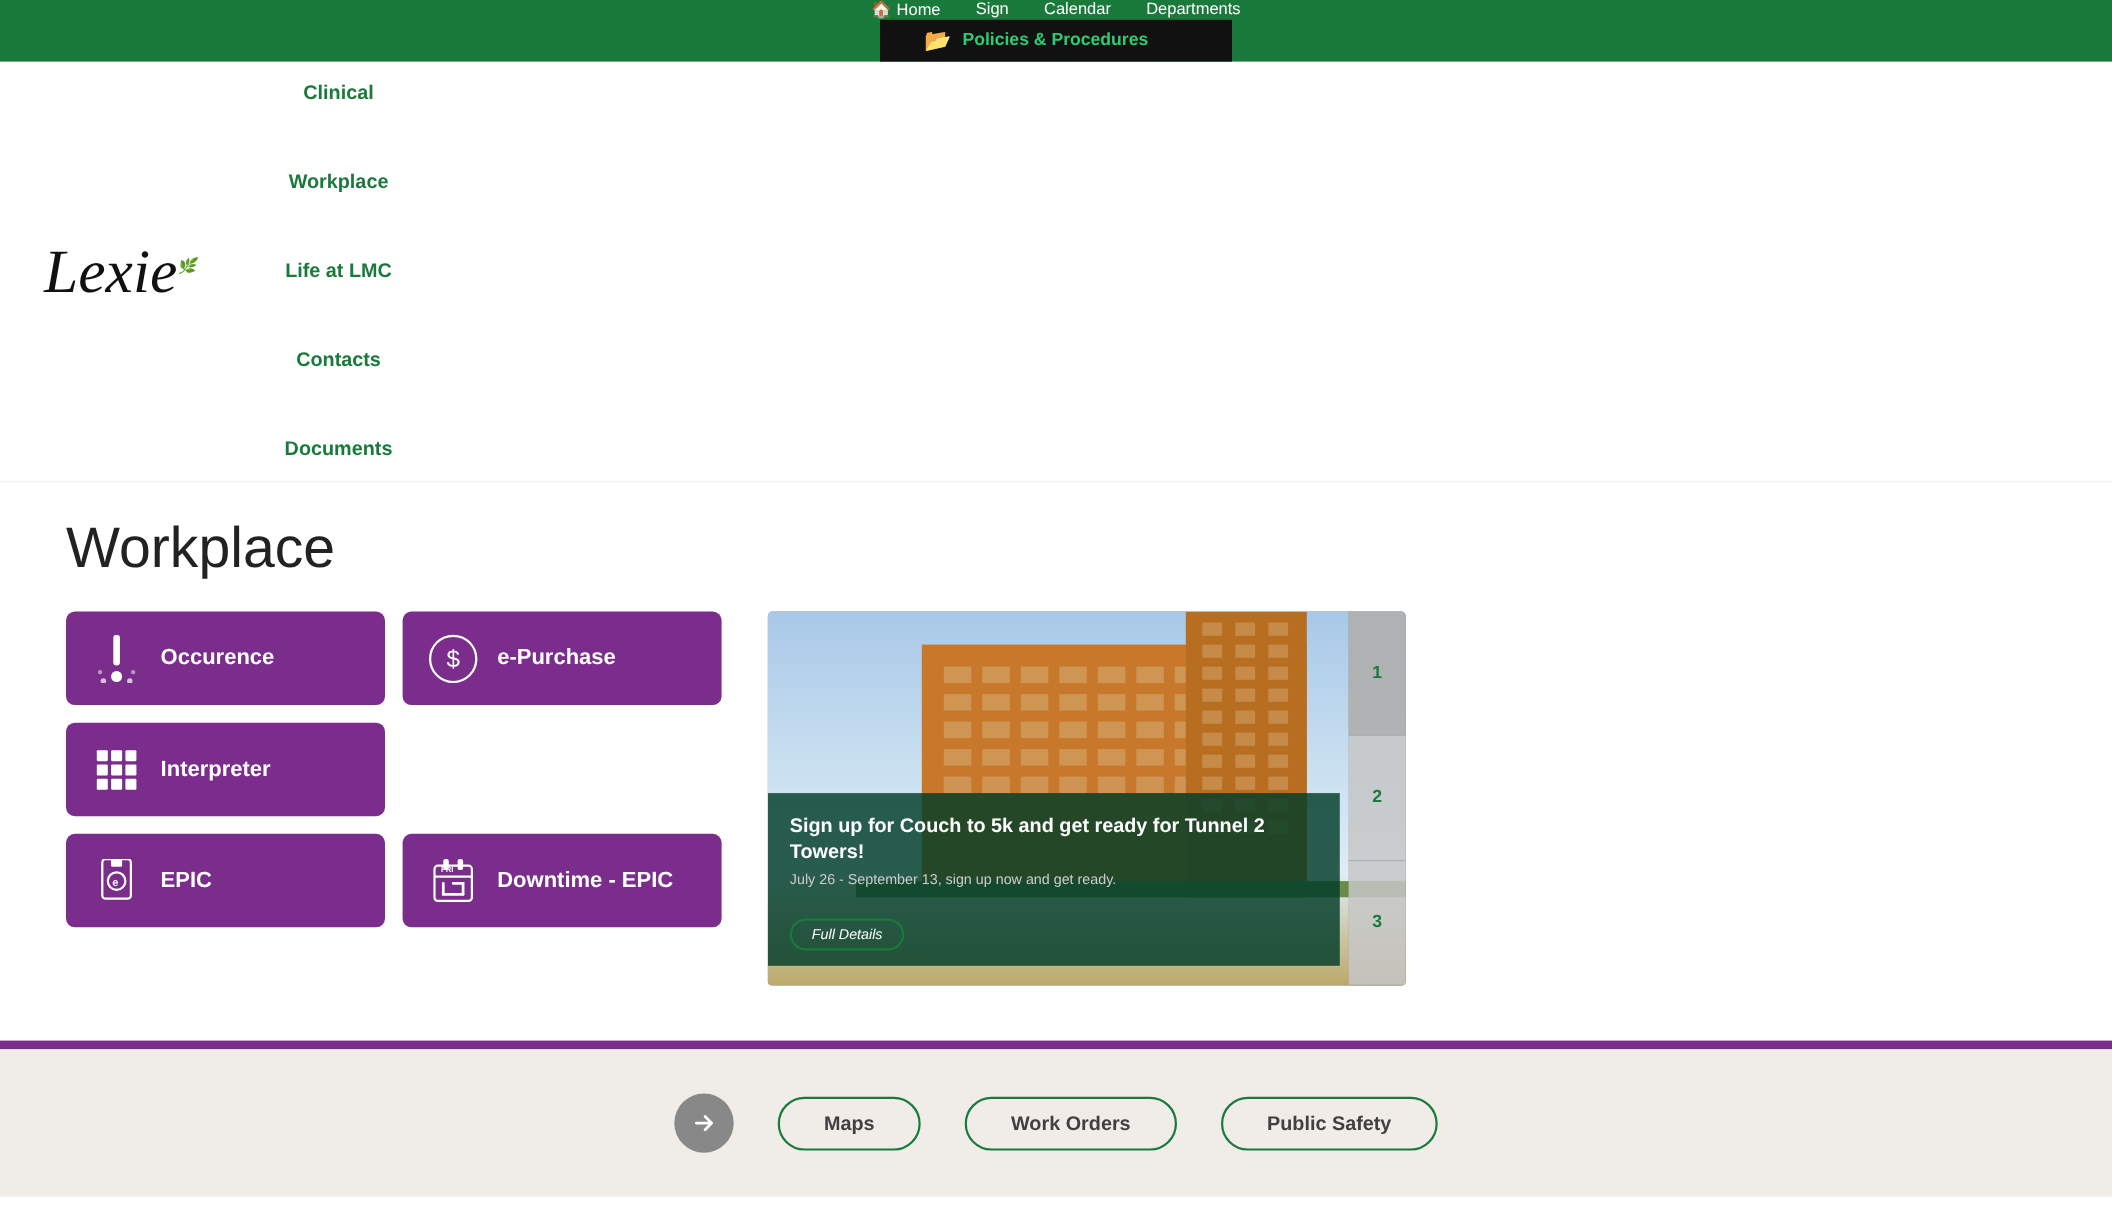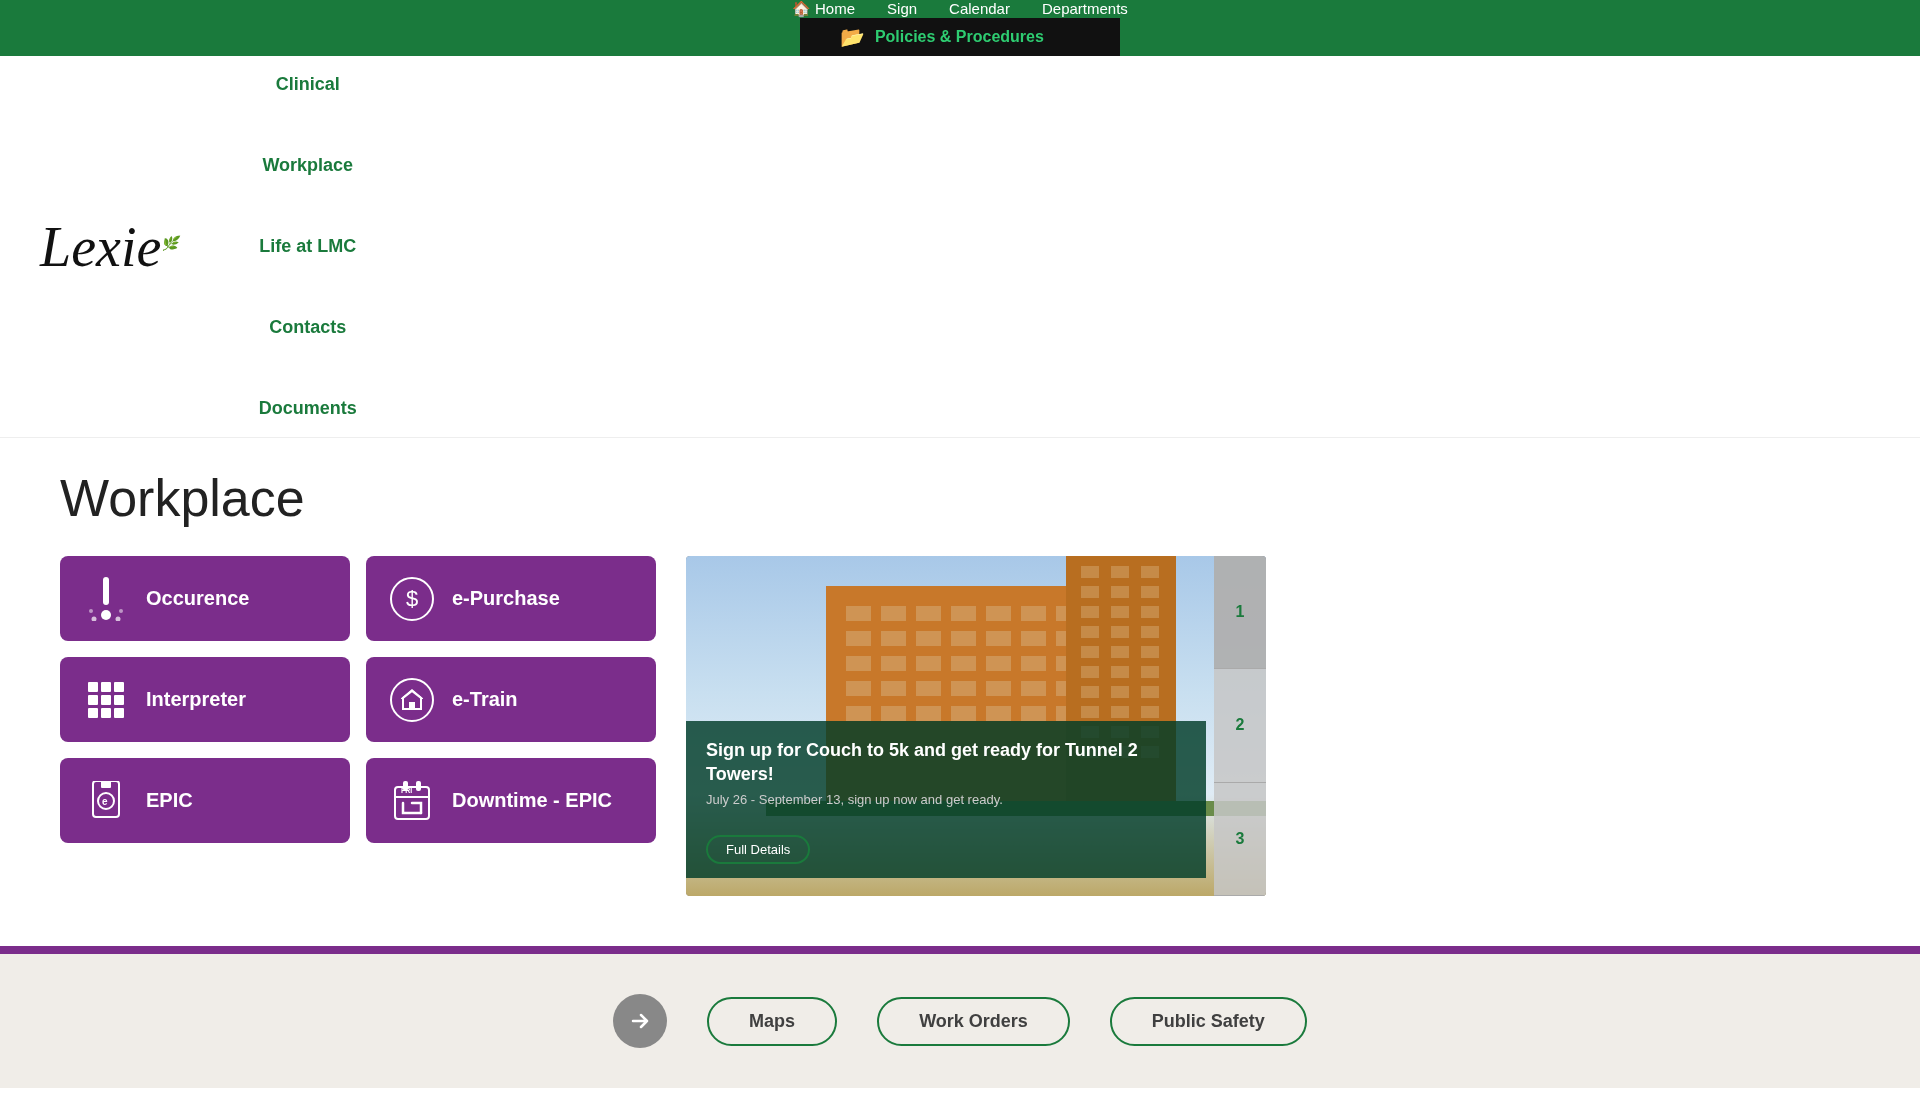--- a/index.html
+++ b/index.html
@@ -83,21 +83,21 @@
     }
     .page-title {
       font-size: 52px;
       font-weight: 300;
       color: #222;
       margin-bottom: 28px;
     }
 
     .content-area {
       display: flex;
-      gap: 30px;
+      gap: 42px;
     }
 
     
     .button-grid {
       display: flex;
       flex-direction: column;
       gap: 16px;
     }
     .button-row {
       display: flex;
@@ -162,20 +162,21 @@
       margin-bottom: 28px;
     }
     .slide-caption-btn {
       background: transparent;
       border: 2px solid #1a7a3c;
       border-radius: 20px;
       color: #fff;
       padding: 5px 18px;
       font-size: 13px;
       cursor: pointer;
+      font-style: italic;
     }
     .slide-indicators {
       position: absolute;
       right: 0;
       top: 0;
       bottom: 0;
       width: 52px;
       display: flex;
       flex-direction: column;
       background: rgba(100,100,100,0.5);
@@ -333,32 +334,20 @@
               <span style="width:10px;height:10px;background:#fff;border-radius:1px;display:block;"></span>
               <span style="width:10px;height:10px;background:#fff;border-radius:1px;display:block;"></span>
               <span style="width:10px;height:10px;background:#fff;border-radius:1px;display:block;"></span>
               <span style="width:10px;height:10px;background:#fff;border-radius:1px;display:block;"></span>
               <span style="width:10px;height:10px;background:#fff;border-radius:1px;display:block;"></span>
               <span style="width:10px;height:10px;background:#fff;border-radius:1px;display:block;"></span>
               <span style="width:10px;height:10px;background:#fff;border-radius:1px;display:block;"></span>
             </div>
           </div>
           <span class="btn-label">Interpreter</span>
-        </a>
-        <a href="#" class="purple-btn">
-          <div class="btn-icon">
-            <div class="icon-circle">
-              <svg width="22" height="22" viewBox="0 0 22 22" fill="none">
-                <polygon points="11,2 20,9 20,20 2,20 2,9" stroke="white" stroke-width="2" fill="none"></polygon>
-                <rect x="8" y="13" width="6" height="7" fill="white"></rect>
-                <polygon points="11,0 23,10 20,10 20,9 11,2 2,9 2,10 -1,10" fill="white"></polygon>
-              </svg>
-            </div>
-          </div>
-          <span class="btn-label">e-Train</span>
         </a>
       </div>
 
       <div class="button-row">
         <a href="#" class="purple-btn">
           <div class="btn-icon">
             <svg width="34" height="40" viewBox="0 0 34 40" fill="none">
               <rect x="4" y="0" width="26" height="36" rx="3" stroke="white" stroke-width="2" fill="none"></rect>
               <rect x="12" y="0" width="10" height="7" rx="1" fill="white"></rect>
               <circle cx="17" cy="20" r="8" stroke="white" stroke-width="2" fill="none"></circle>

